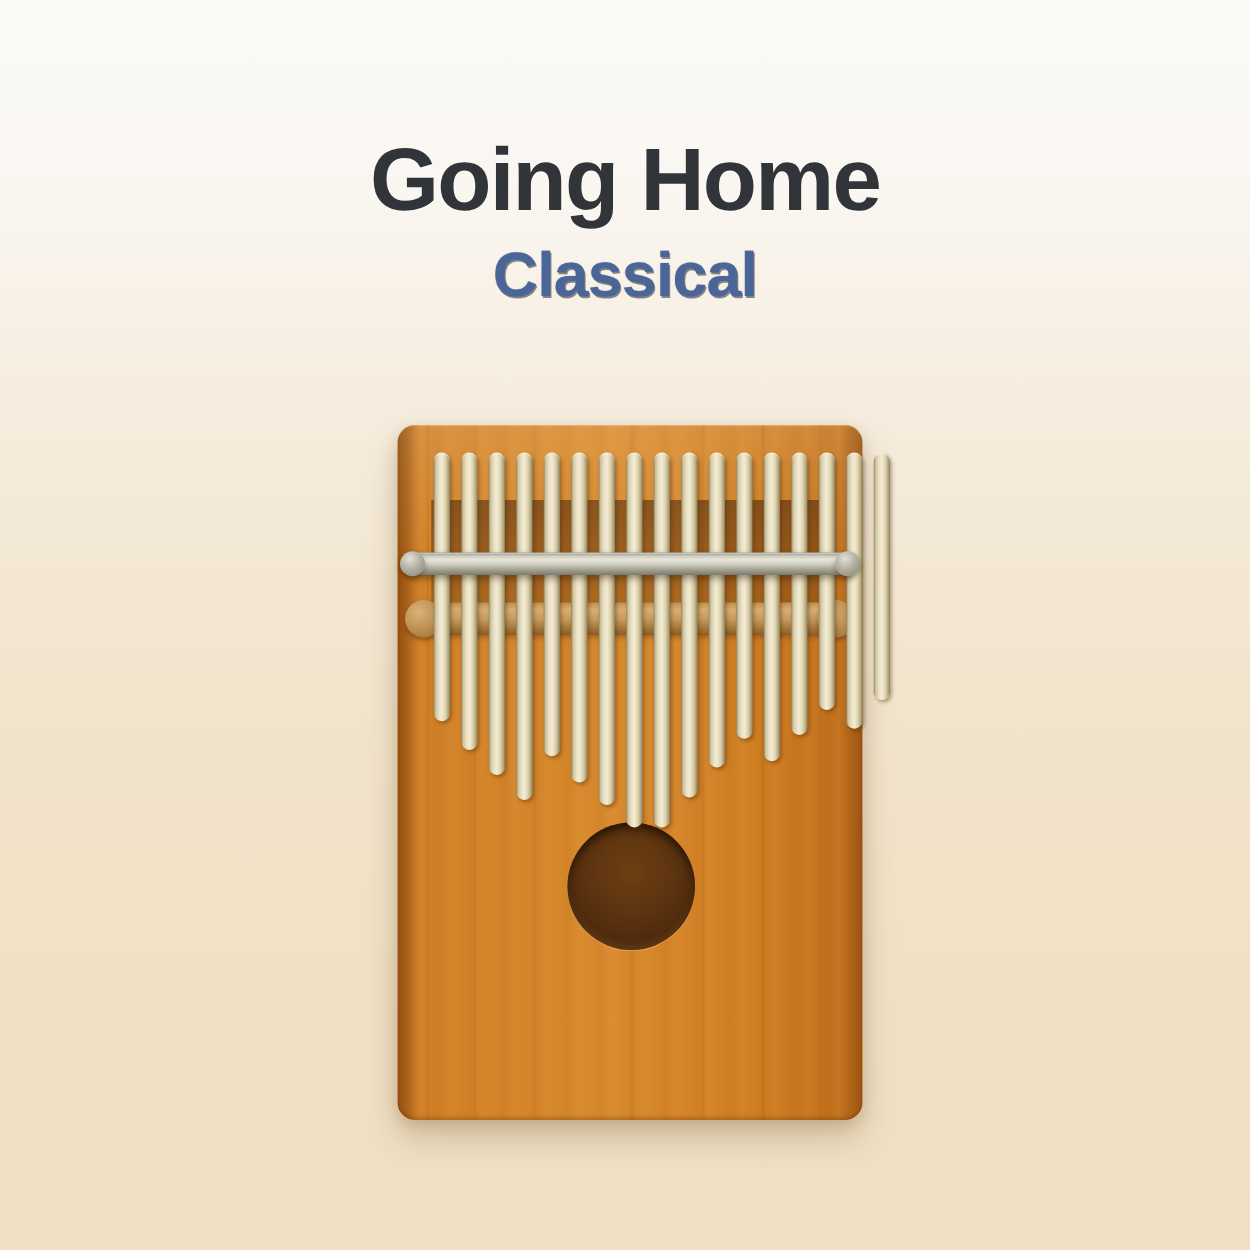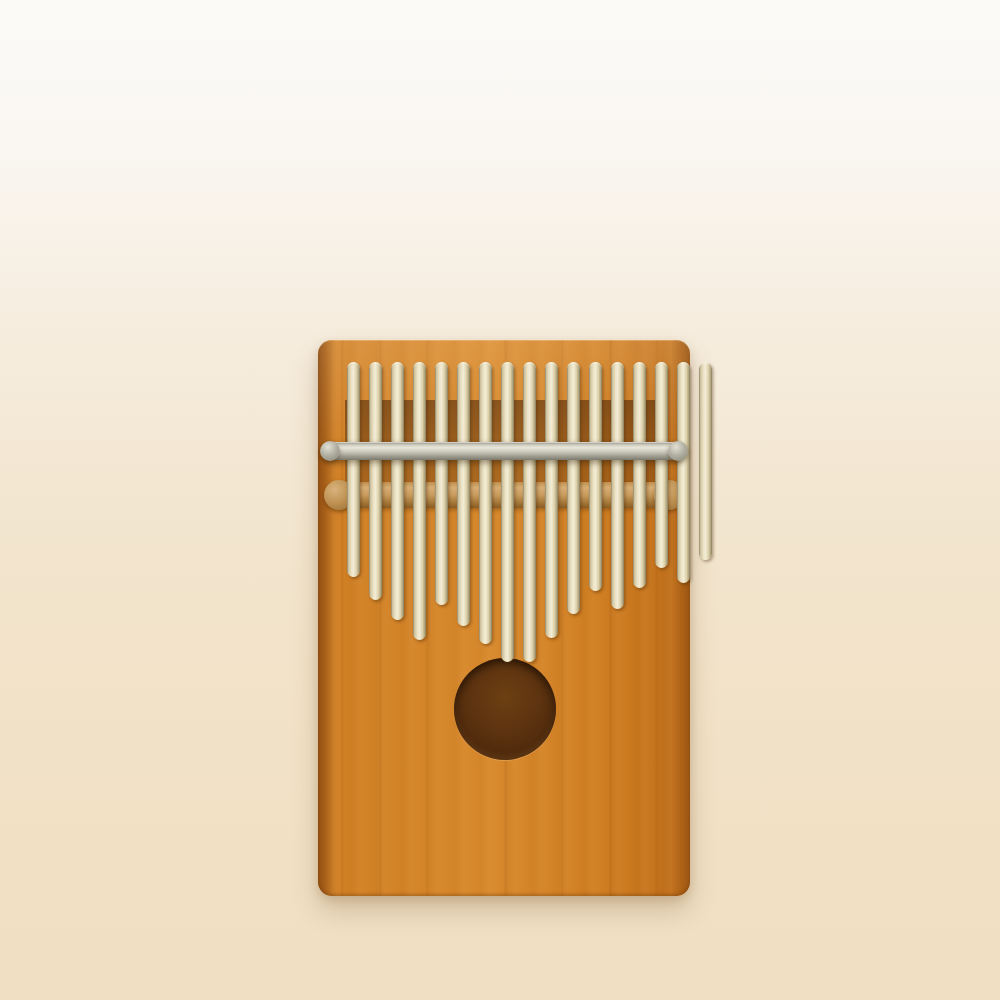--- a/index.html
+++ b/index.html
@@ -246,20 +246,22 @@
       inset 0 -3px 6px rgba(215,150,80,0.22),
       0 1px 0 rgba(255,214,160,0.28);
   }
 </style>
 </head>
 <body>
 
 <div id="page-root">
 
   <div id="header">
+    <div id="song-title">Going Home</div>
+    <div id="song-subtitle">Classical</div>
   </div>
 
   <div id="kalimba">
 
     <div id="kalimba-body">
       <div id="wood-grain"></div>
       <div id="board-top-shade"></div>
       <div id="tine-recess"></div>
       <div class="side-rail" id="side-rail-left"></div>
       <div class="side-rail" id="side-rail-right"></div>

